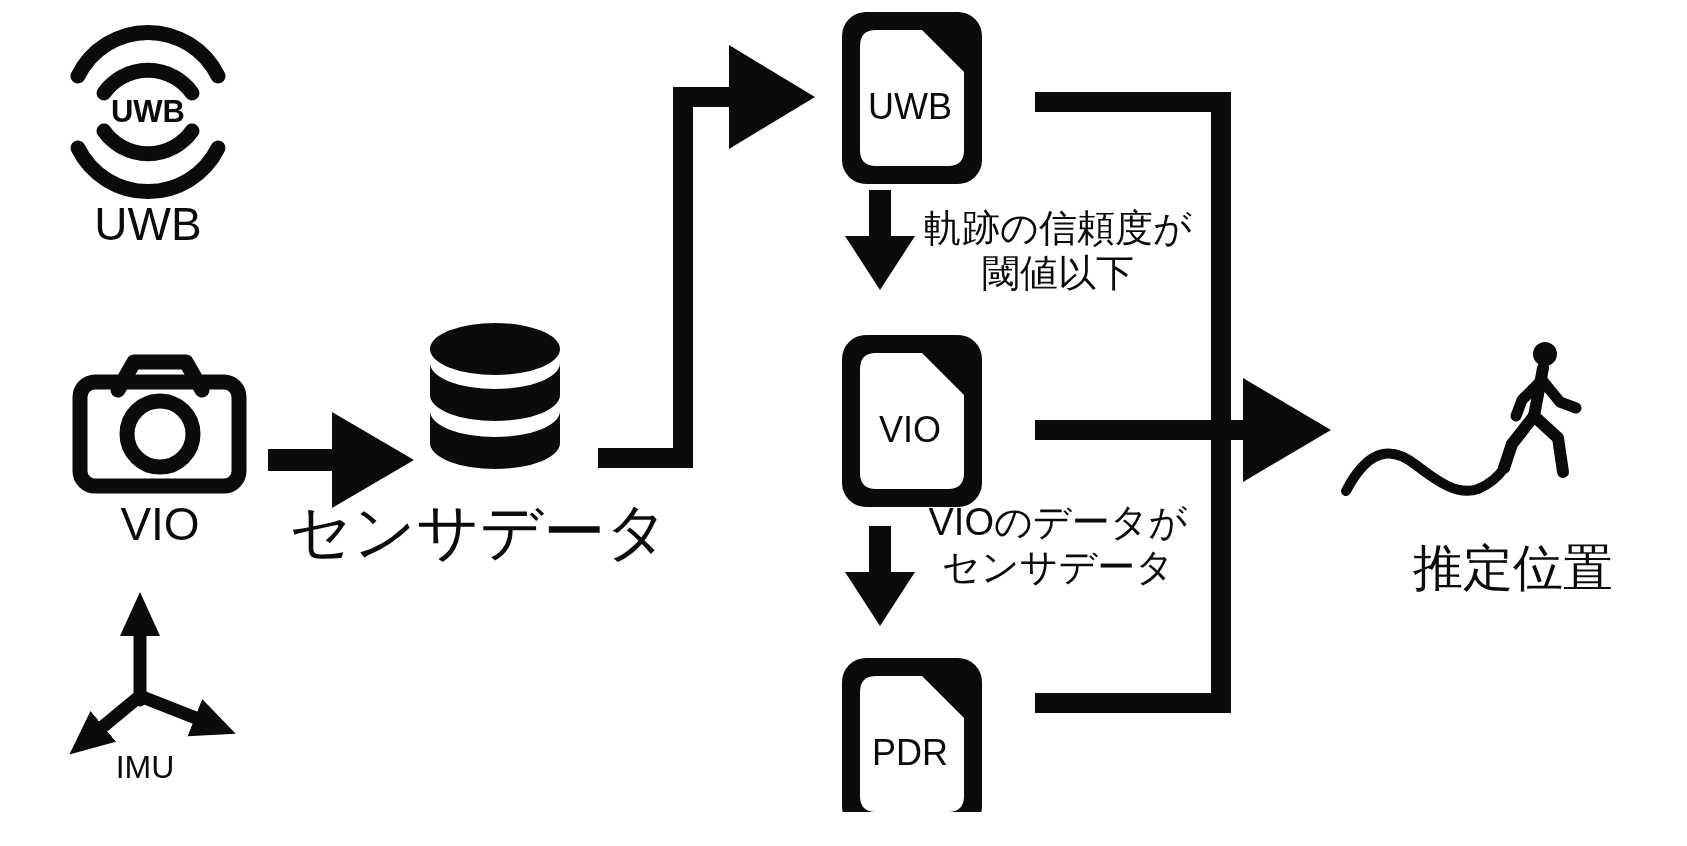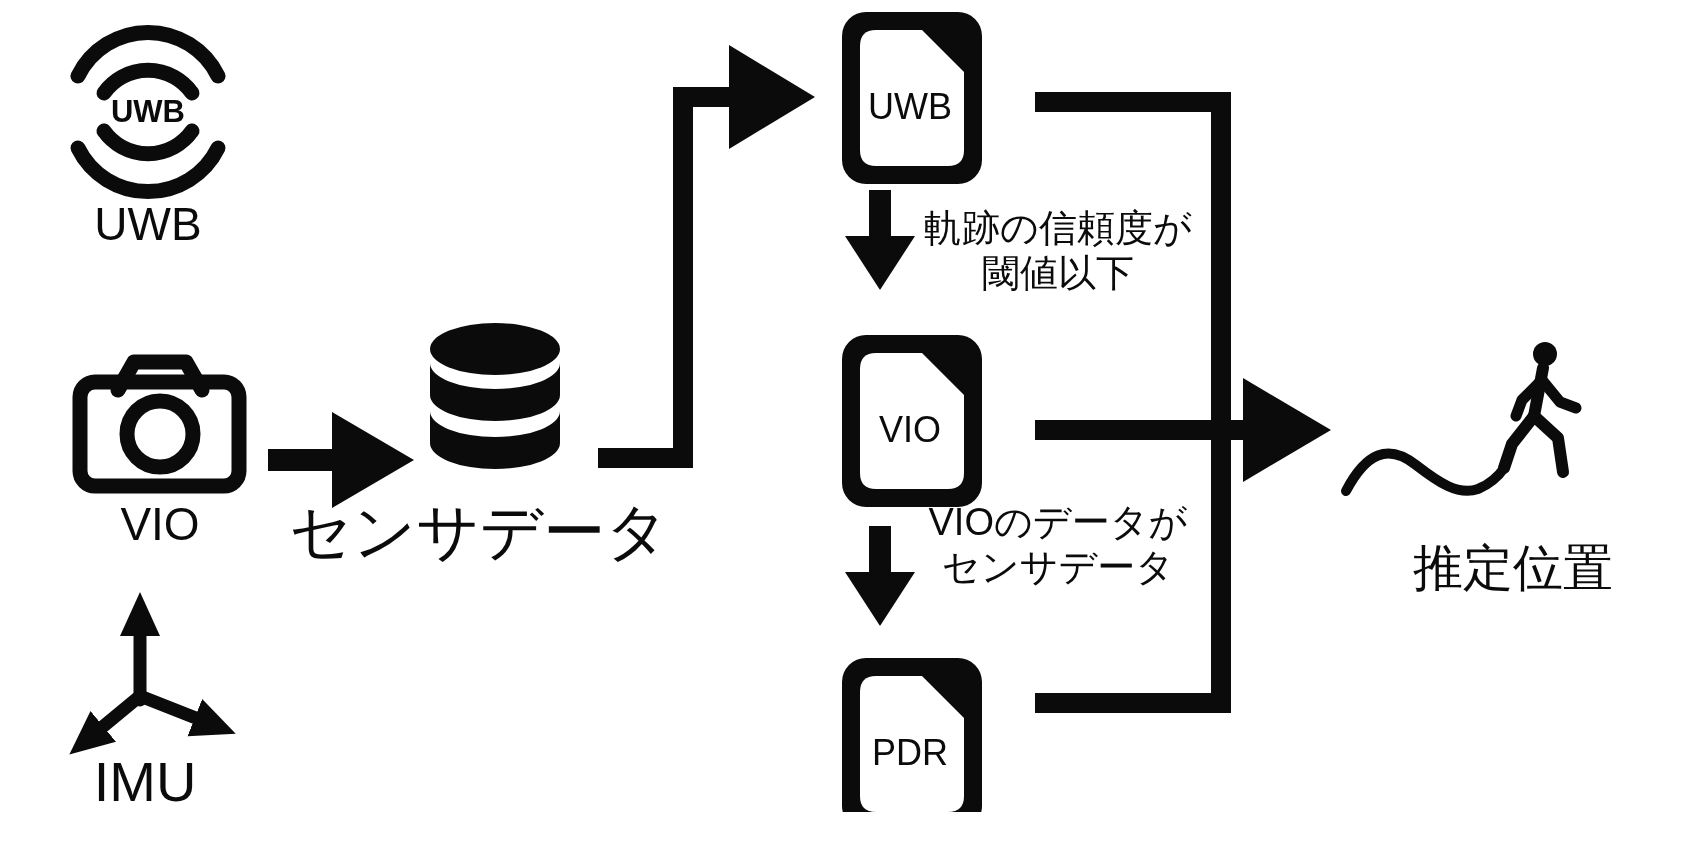--- a/index.html
+++ b/index.html
@@ -53,21 +53,21 @@
   <svg class="abs" style="left:60px; top:588px;" width="185" height="175" viewBox="0 0 185 175">
     <defs>
       <marker id="axhead" markerUnits="userSpaceOnUse" markerWidth="48" markerHeight="48" refX="12" refY="24" orient="auto">
         <path d="M0,4 L44,24 L0,44 Z" fill="#0b0b0b"></path>
       </marker>
     </defs>
     <path class="stroke" stroke-width="13" d="M80,112 L80,36" marker-end="url(#axhead)"></path>
     <path class="stroke" stroke-width="13" d="M80,108 L34,146" marker-end="url(#axhead)"></path>
     <path class="stroke" stroke-width="13" d="M80,108 L146,134" marker-end="url(#axhead)"></path>
   </svg>
-  <div class="lbl" style="left:70px; top:748px; width:150px; font-size:56px;">IMU</div>
+  <div class="lbl" style="left:70px; top:748px; width:150px; font-size:32px;">IMU</div>
 
   <svg class="abs" style="left:268px; top:410px;" width="148" height="100" viewBox="0 0 148 100">
     <rect class="fill" x="0" y="39" width="66" height="22"></rect>
     <polygon class="fill" points="64,2 146,50 64,98"></polygon>
   </svg>
 
   <svg class="abs" style="left:430px; top:323px;" width="130" height="160" viewBox="0 0 130 160">
     <ellipse class="fill" cx="65" cy="26" rx="65" ry="26"></ellipse>
     <path class="fill" d="M0,40 A65,26 0 0 0 130,40 L130,72 A65,26 0 0 1 0,72 Z"></path>
     <path class="fill" d="M0,88 A65,26 0 0 0 130,88 L130,120 A65,26 0 0 1 0,120 Z"></path>

